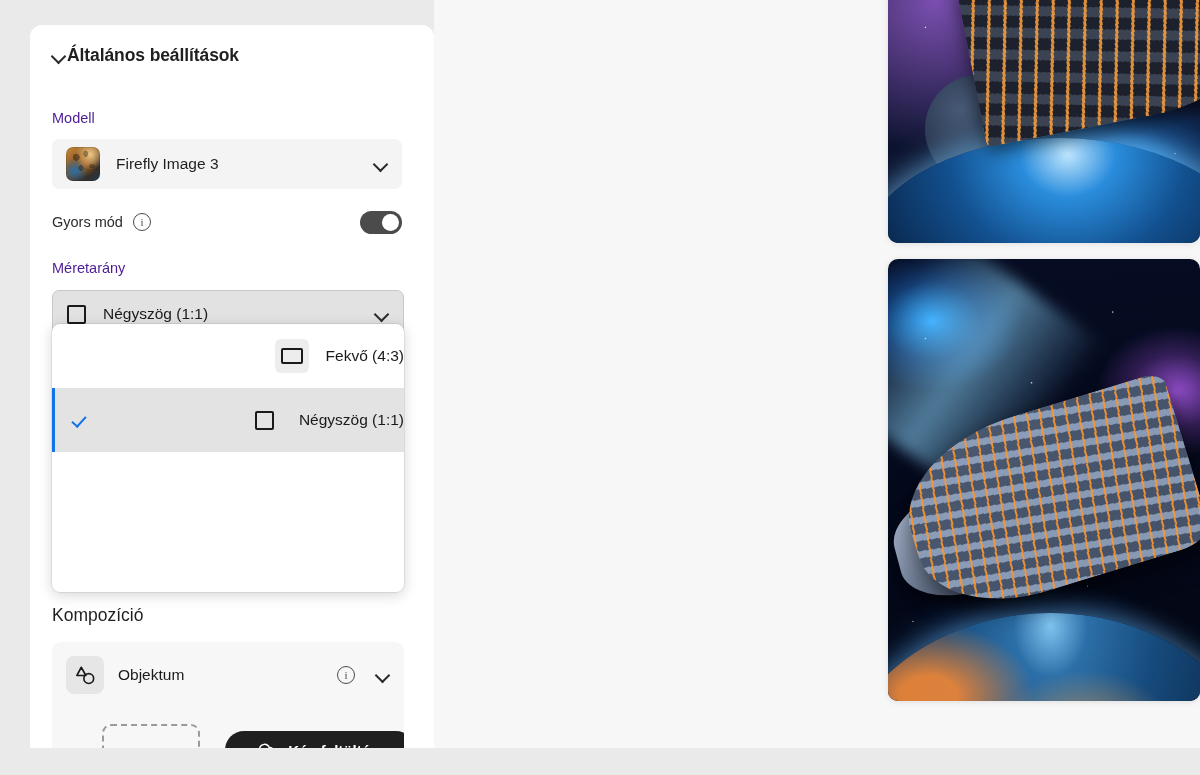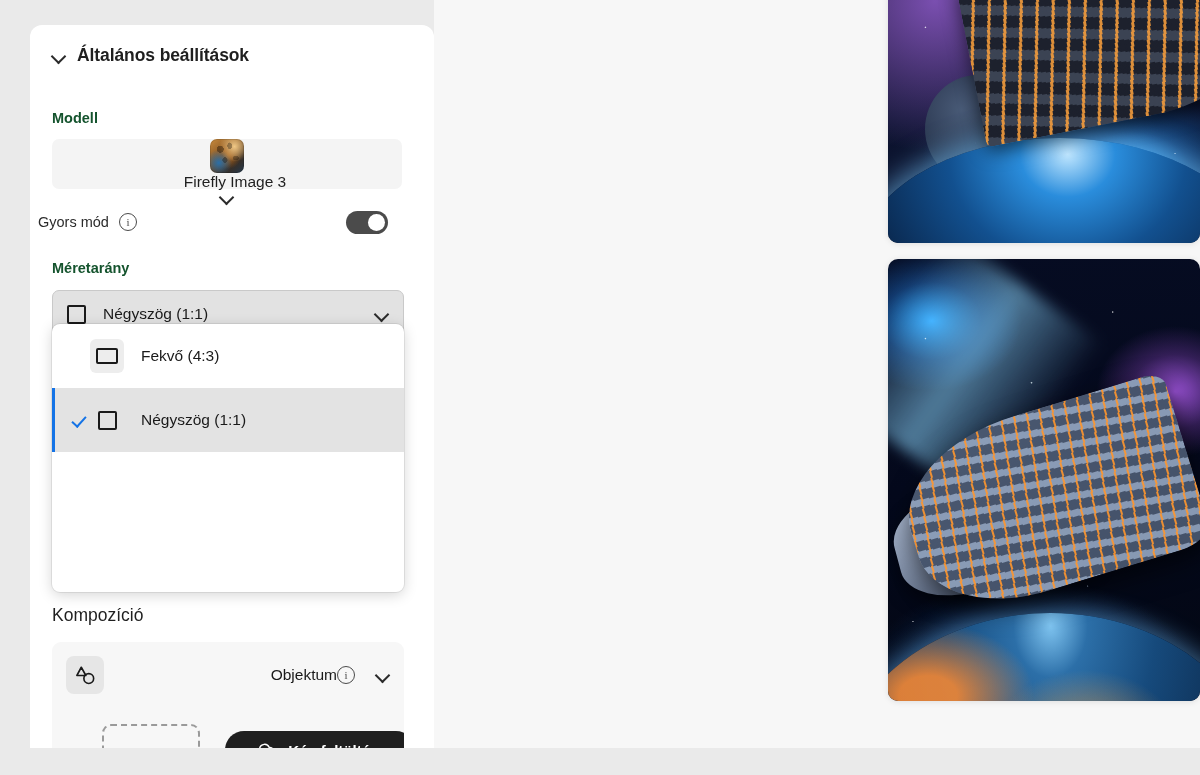--- a/index.html
+++ b/index.html
@@ -25,49 +25,49 @@
     left: 30px; top: 25px;
     width: 404px; height: 723px;
     background: #ffffff;
     border-radius: 12px 12px 0 0;
     overflow: hidden;
   }
   .panel-inner { position: relative; width: 404px; height: 723px; }
 
   .section-header {
     position: absolute; left: 22px; top: 20px;
-    display: flex; align-items: center; gap: 11px;
+    display: flex; align-items: center; gap: 1px;
   }
   .section-title {
     font-size: 17.5px; font-weight: bold; color: #1f1f1f;
     letter-spacing: -0.1px;
   }
   .chev {
     width: 14px; height: 9px; display: inline-block; position: relative;
   }
   .chev::before {
     content: ""; position: absolute; left: 1px; top: 0px;
     width: 9px; height: 9px;
     border-right: 2.2px solid #2b2b2b;
     border-bottom: 2.2px solid #2b2b2b;
     transform: rotate(45deg);
   }
 
   .field-label {
-    position: absolute; font-size: 14.5px; color: #14532d; font-weight: bold;
+    position: absolute; font-size: 14.5px; color: #4c1d95;
   }
   .lbl-model { left: 22px; top: 85px; }
   .lbl-ratio { left: 22px; top: 235px; }
 
   .model-select {
     position: absolute; left: 22px; top: 114px;
     width: 350px; height: 50px;
     background: #f4f4f4; border-radius: 7px;
     display: flex; align-items: center; padding: 0 14px;
-    box-sizing: border-box; cursor: pointer; flex-direction: column;
+    box-sizing: border-box; cursor: pointer;
   }
   .model-thumb {
     width: 34px; height: 34px; border-radius: 7px; flex: 0 0 auto;
     background:
       radial-gradient(circle at 72% 22%, #f0c886 0%, rgba(240,200,134,0) 42%),
       radial-gradient(circle at 26% 70%, #2a6fa8 0%, rgba(42,111,168,0) 38%),
       radial-gradient(circle at 52% 48%, #a9641f 0%, rgba(169,100,31,0) 55%),
       linear-gradient(140deg, #c98b3d 0%, #8d5a25 38%, #3a2d22 70%, #23384d 100%);
     box-shadow: inset 0 0 0 1px rgba(0,0,0,.12);
     position: relative; overflow: hidden;
@@ -85,21 +85,21 @@
   }
   .chev-sm { width: 13px; height: 13px; position: relative; flex: 0 0 auto; }
   .chev-sm::before {
     content:""; position:absolute; left:0; top:1px;
     width: 9px; height: 9px;
     border-right: 2.1px solid #2b2b2b; border-bottom: 2.1px solid #2b2b2b;
     transform: rotate(45deg);
   }
 
   .toggle-row {
-    position: absolute; left: 8px; top: 182px;
+    position: absolute; left: 22px; top: 182px;
     width: 350px; height: 30px; display: flex; align-items: center;
   }
   .toggle-label { font-size: 14.5px; color: #2b2b2b; }
   .info-icon {
     width: 16px; height: 16px; border-radius: 50%;
     border: 1.4px solid #4a4a4a; margin-left: 10px;
     display: inline-flex; align-items: center; justify-content: center;
     font-size: 11px; color: #4a4a4a; font-family: "Liberation Serif", serif;
     line-height: 1; cursor: pointer; flex: 0 0 auto;
   }
@@ -135,21 +135,21 @@
     position: absolute; left: 52px; top: 324px;
     width: 352px; height: 268px;
     background: #ffffff;
     border-radius: 8px;
     box-shadow: 0 3px 14px rgba(0,0,0,.17), 0 0 0 1px rgba(0,0,0,.07);
     overflow: hidden;
     z-index: 40;
   }
   .dd-item {
     position: relative; height: 64px; display: flex; align-items: center;
-    padding-left: 38px; cursor: pointer; box-sizing: border-box;
+    padding-left: 38px; cursor: pointer; box-sizing: border-box; justify-content: flex-end;
   }
   .dd-item.selected { background: #e3e3e3; }
   .dd-item.selected::before {
     content: ""; position: absolute; left: 0; top: 0; bottom: 0;
     width: 3px; background: #1473e6;
   }
   .dd-check {
     position: absolute; left: 22px; top: 50%; width: 16px; height: 10px;
     margin-top: -6px;
   }
@@ -179,21 +179,21 @@
   }
   .comp-head {
     position: absolute; left: 14px; top: 13px; right: 14px; height: 40px;
     display: flex; align-items: center;
   }
   .comp-icon-wrap {
     width: 38px; height: 38px; border-radius: 8px; background: #e6e6e6;
     display: inline-flex; align-items: center; justify-content: center;
     flex: 0 0 auto;
   }
-  .comp-name { margin-left: 14px; font-size: 15.5px; color: #1a1a1a; flex: 1 1 auto; text-align: right; }
+  .comp-name { margin-left: 14px; font-size: 15.5px; color: #1a1a1a; flex: 1 1 auto; }
   .comp-head .info-icon { margin-left: 0; }
   .comp-head .chev-sm { margin-left: 22px; }
 
   .dropzone {
     position: absolute; left: 50px; top: 82px;
     width: 98px; height: 74px;
     border: 2px dashed #9a9a9a; border-radius: 9px;
     display: flex; align-items: center; justify-content: center;
     box-sizing: border-box;
   }

